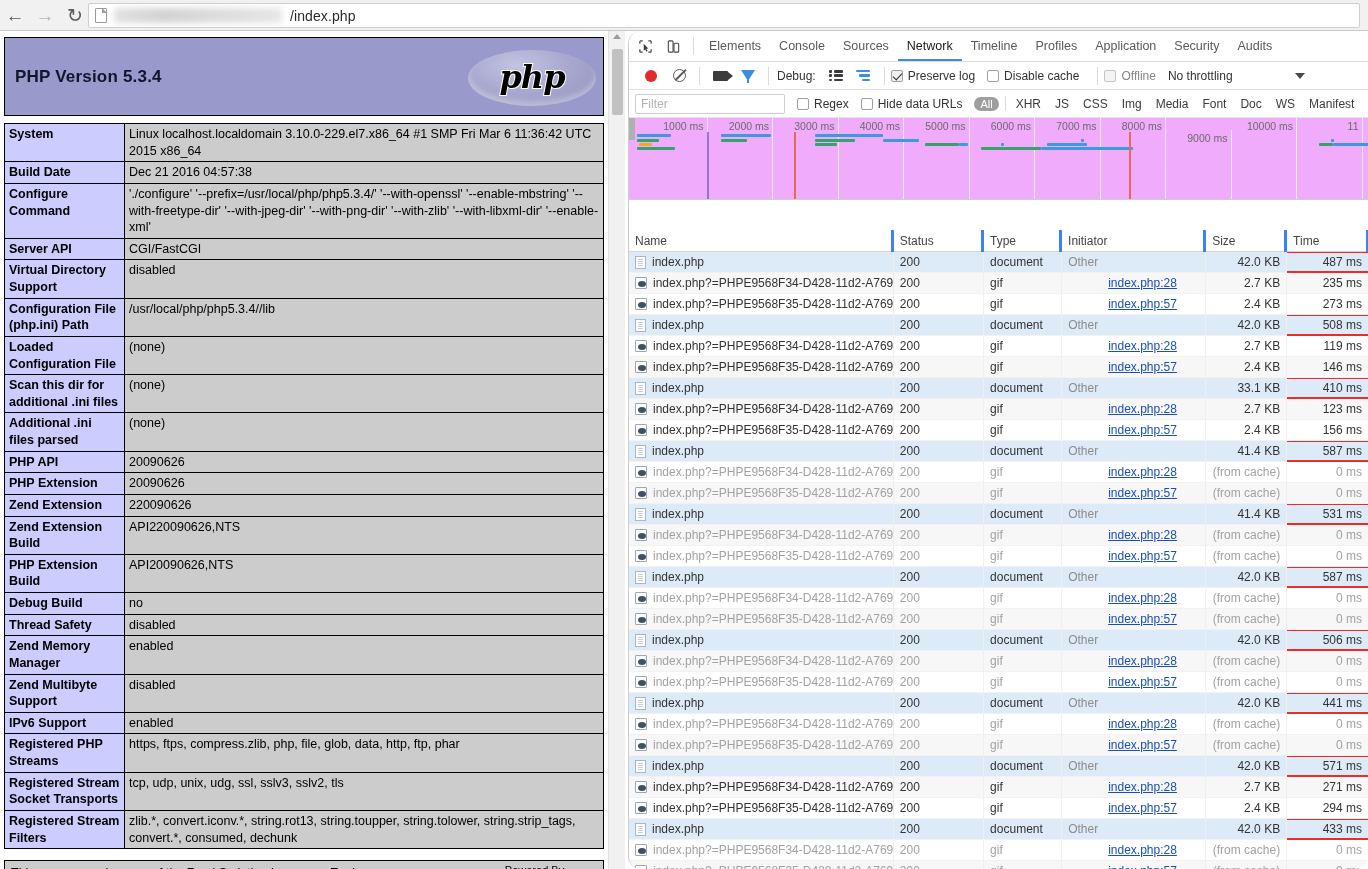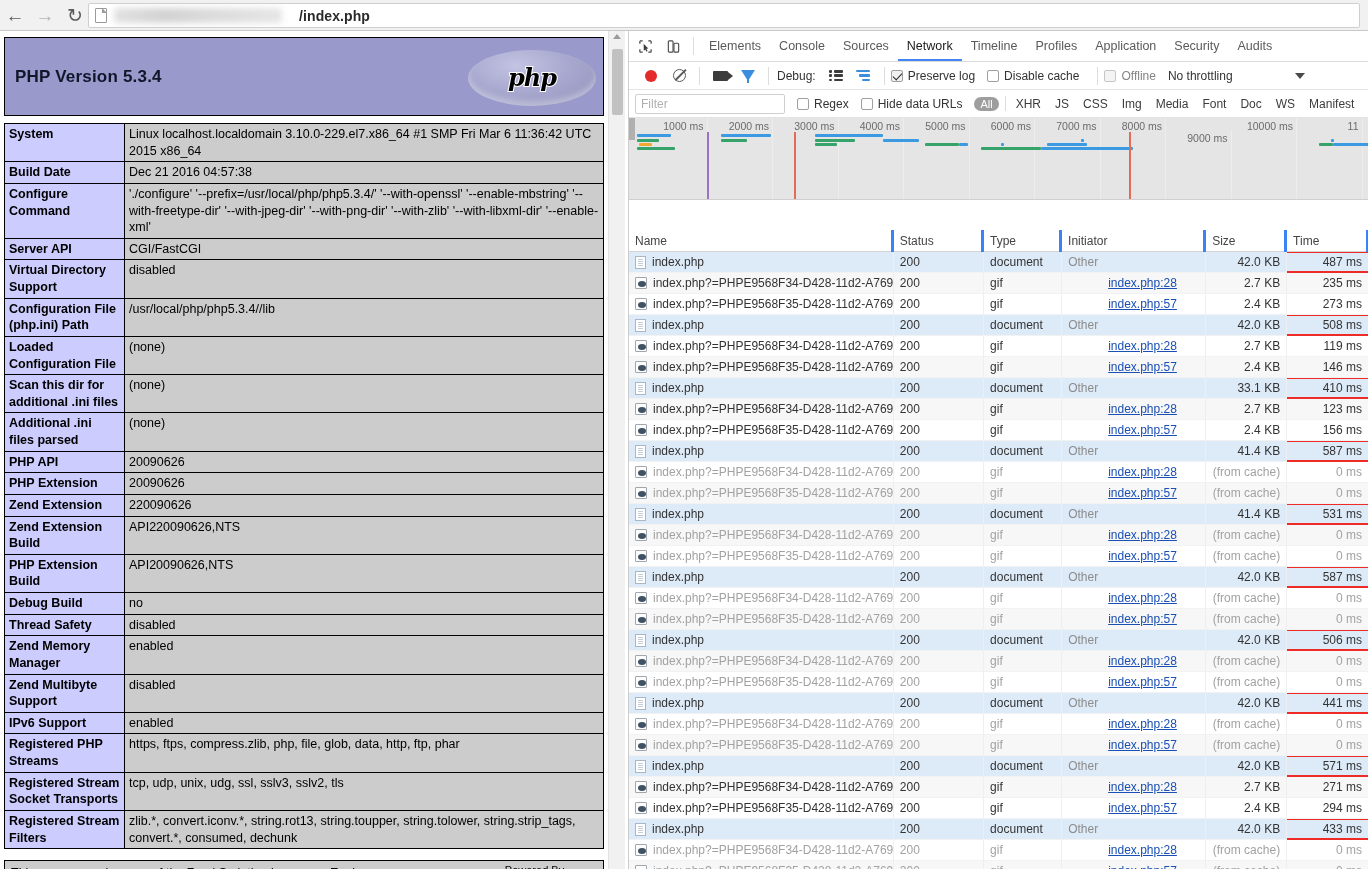--- a/index.html
+++ b/index.html
@@ -43,21 +43,21 @@
     border-color: transparent transparent #9a9a9a transparent;
     transform: rotate(0deg);
   }
   #url-redacted {
     width: 168px; height: 15px;
     background: linear-gradient(90deg,#e2e2e2,#d2d2d2 30%,#dcdcdc 60%,#e6e6e6);
     filter: blur(3px);
     border-radius: 2px;
     flex: none;
   }
-  #url-tail { margin-left: 17px; letter-spacing: .1px; font-weight: bold; }
+  #url-tail { margin-left: 8px; letter-spacing: .1px; }
 
   
   #page-pane {
     position: absolute; left: 0; top: 31px; width: 627px; height: 838px;
     background: #fff; overflow: hidden;
   }
   #page-scroll {
     position: absolute; left: 0; top: 0; width: 608px; height: 838px;
     overflow: hidden;
     padding: 6px 0 0 4px;
@@ -97,21 +97,21 @@
   #php-logo .ellipse {
     position: absolute; left: 0; top: 4px; width: 128px; height: 56px;
     border-radius: 50%;
     background: radial-gradient(ellipse at 38% 28%, #c3c3e2 0%, #a9a9d0 45%, #8f8fb8 100%);
     box-shadow: inset 0 -4px 6px rgba(255,255,255,.35);
   }
   #php-logo .word {
     position: relative; z-index: 2;
     font-family: "DejaVu Serif", serif;
     font-style: italic; font-weight: bold;
-    font-size: 24px; color: #000;
+    font-size: 32px; color: #000;
     -webkit-text-stroke: 2px #fff;
     paint-order: stroke fill;
     letter-spacing: -1px;
     margin-top: -2px;
   }
 
   table.phpinfo {
     width: 600px; border-collapse: collapse; margin-top: 7px;
     font-size: 12.5px; color: #000;
     table-layout: fixed;
@@ -140,20 +140,21 @@
   }
   #zend-powered { font-size: 11px; color: #000; }
 
   
   #devtools {
     position: absolute; left: 628px; top: 31px; width: 740px; height: 838px;
     background: #fff;
     border-left: 1px solid #cdcdcd;
     font-size: 12px; color: #333;
     overflow: hidden;
+    border-radius: 13px;
   }
   #dt-tabbar {
     height: 31px; display: flex; align-items: center;
     border-bottom: 1px solid #dcdcdc; background: #fff;
     padding-left: 2px;
   }
   .dt-icon-btn {
     width: 28px; height: 26px; display: flex; align-items: center; justify-content: center;
   }
   .dt-sep-v { width: 1px; height: 18px; background: #dcdcdc; margin: 0 6px; }
@@ -239,21 +240,21 @@
   #filter-input::placeholder { color: #b0b0b0; }
   #chip-all {
     background: #9e9e9e; color: #fff; border-radius: 10px;
     padding: 1px 6px; font-size: 11px; margin-right: 4px;
   }
   .type-chip { font-size: 12px; color: #3c3c3c; padding: 0 7px; }
   .chip-sep { width: 1px; height: 15px; background: #dcdcdc; margin: 0 3px 0 2px; }
 
   
   #dt-overview {
-    height: 82px; position: relative; background: #e5e5e5;
+    height: 82px; position: relative; background: #f0abfc;
     border-bottom: 1px solid #cfcfcf; overflow: hidden;
   }
   #ov-left-handle {
     position: absolute; left: 0; top: 0; width: 6px; height: 22px; background: #b0b0b0;
   }
   .ov-tick {
     position: absolute; top: 0; height: 82px; border-left: 1px solid #ededed;
   }
   .ov-tick span {
     position: absolute; right: 4px; top: 2px; font-size: 10.5px; color: #6b6b6b; white-space: nowrap;

